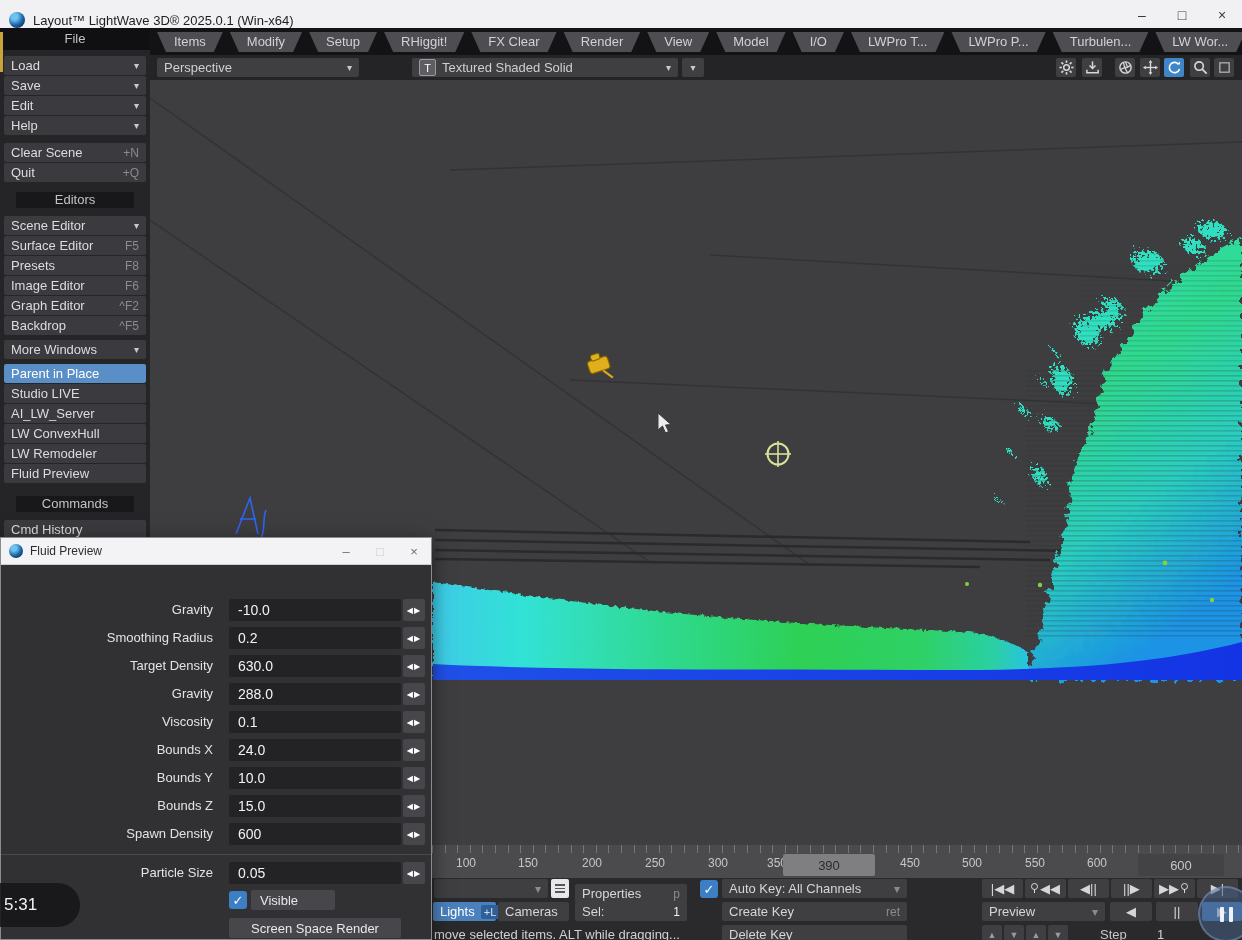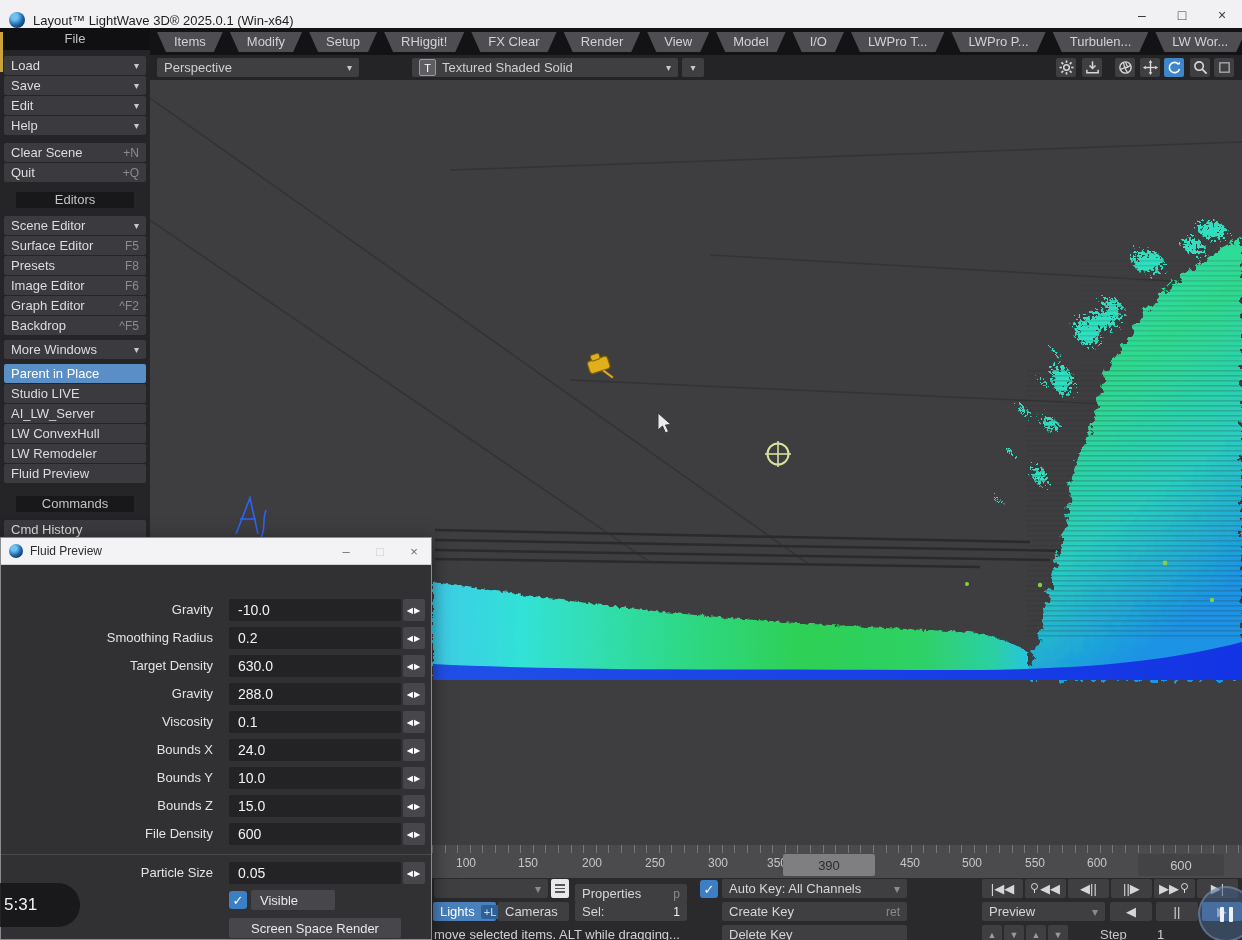--- a/index.html
+++ b/index.html
@@ -556,21 +556,21 @@
     <span class="dlabel">Bounds Y</span>
     <span class="dfield">10.0</span>
     <span class="dstep">◀▶</span>
   </div>
   <div class="drow" style="top:257px">
     <span class="dlabel">Bounds Z</span>
     <span class="dfield">15.0</span>
     <span class="dstep">◀▶</span>
   </div>
   <div class="drow" style="top:285px">
-    <span class="dlabel">File Density</span>
+    <span class="dlabel">Spawn Density</span>
     <span class="dfield">600</span>
     <span class="dstep">◀▶</span>
   </div>
 
   <div class="dsep" style="top:316px"></div>
 
   <div class="drow" style="top:324px">
     <span class="dlabel">Particle Size</span>
     <span class="dfield">0.05</span>
     <span class="dstep">◀▶</span>

